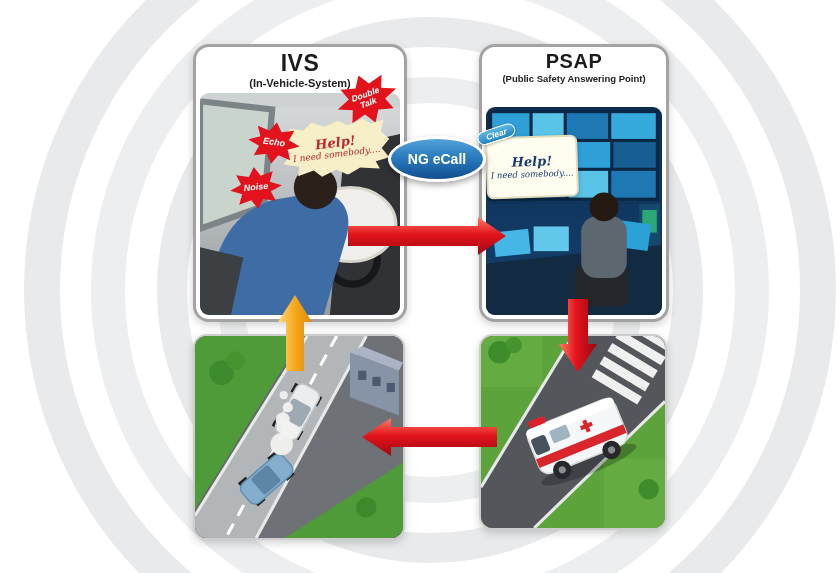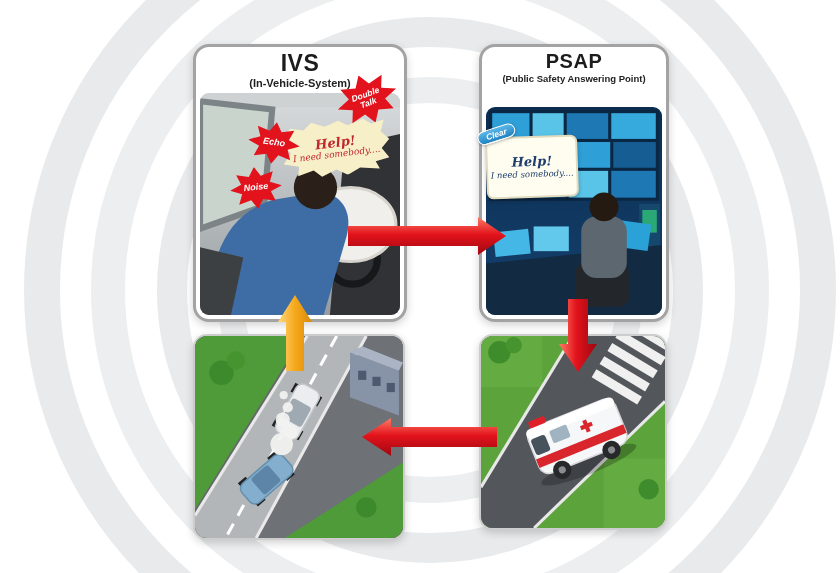--- a/index.html
+++ b/index.html
@@ -258,20 +258,21 @@
           <stop offset="0.5" stop-color="#f6a81c"></stop>
           <stop offset="1" stop-color="#d98a06"></stop>
       </linearGradient>
     </defs>
     <polygon fill="url(#gRedH)" points="348,226 478,226 478,217 506,236 478,255 478,246 348,246"></polygon>
     <polygon fill="url(#gRedV)" points="568,299 588,299 588,344 597,344 578,372 559,344 568,344"></polygon>
     <polygon fill="url(#gRedH2)" points="497,427 391,427 391,418 362,437 391,456 391,447 497,447"></polygon>
     <polygon fill="url(#gOr)" points="286,371 286,322 278,322 295,295 312,322 304,322 304,371"></polygon>
   </svg>
 
+  <div class="ng-badge">NG eCall</div>
 
   <div class="speech speech--ivs">
     <span class="speech-line1">Help!</span>
     <span class="speech-line2">I need somebody....</span>
   </div>
   <div class="burst burst--echo">
     <span class="burst-label">Echo</span>
   </div>
   <div class="burst burst--noise">
     <span class="burst-label">Noise</span>

